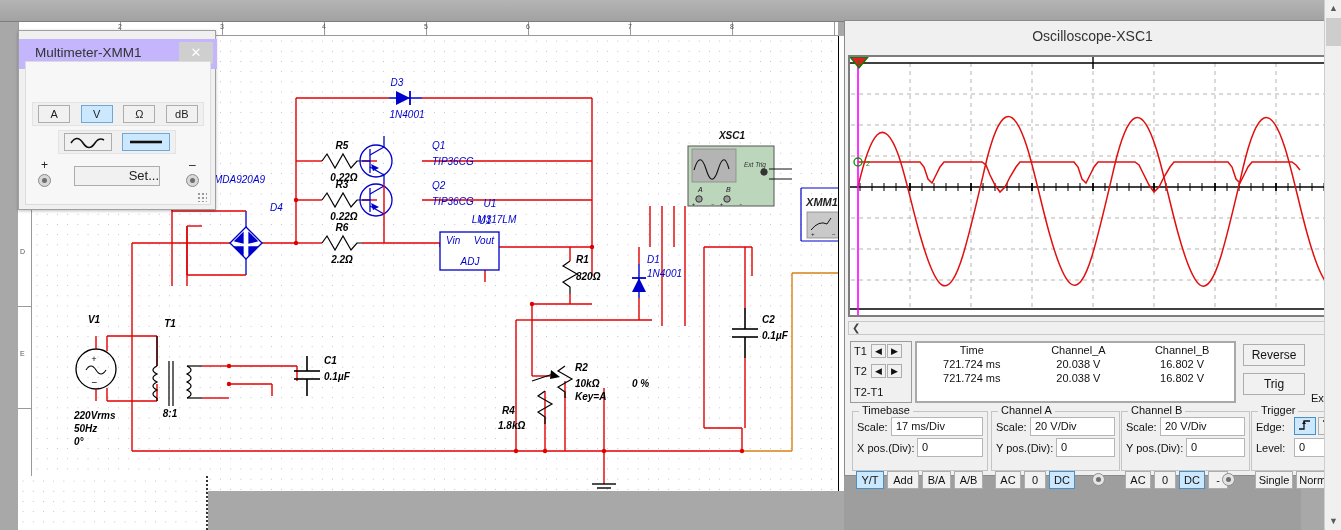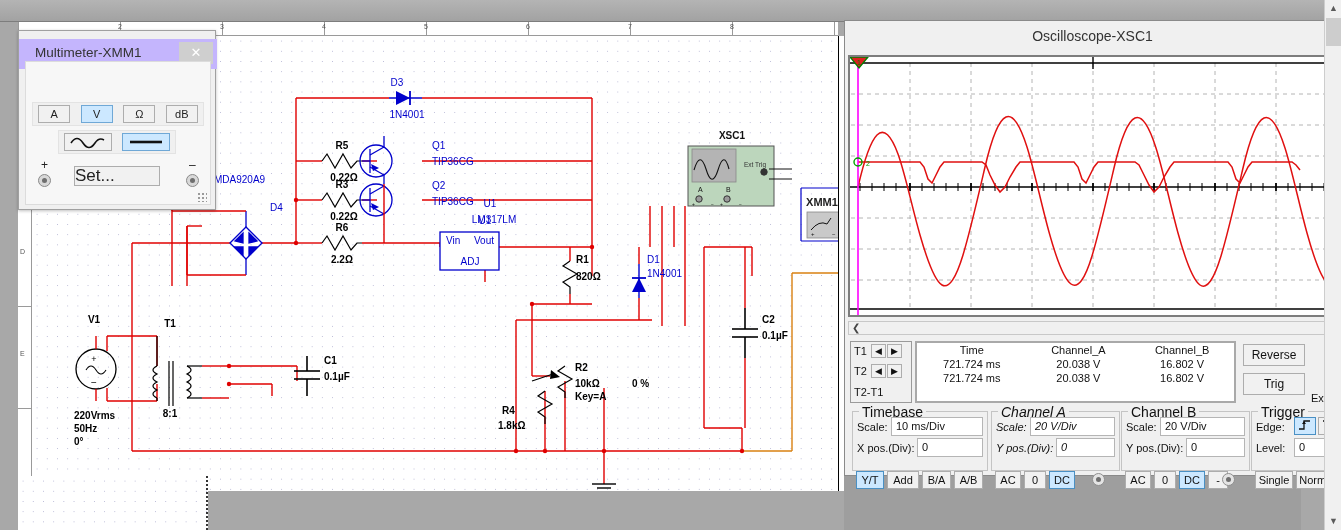--- a/index.html
+++ b/index.html
@@ -30,20 +30,21 @@
   #ruler-left .tick { position:absolute; left:0; width:14px; height:1px; background:#9a9a9a; }
   #ruler-left .lbl { position:absolute; left:2px; font-size:7px; color:#555; }
 
   
   #canvas {
     position:absolute; left:32px; top:36px; width:806px; height:455px;
     background-color:#ffffff;
     background-image:radial-gradient(circle, #b9b9d6 0.7px, transparent 0.8px);
     background-size:10.2px 10.2px;
     overflow:hidden;
+    font-style:italic;
   }
   #canvas-edge-right { position:absolute; left:838px; top:36px; width:6px; height:455px; background:#ffffff; border-left:1px solid #000; }
 
   
   #bottom-pane { position:absolute; left:844px; top:476px; width:457px; height:54px; background:#9e9e9e; }
   #canvas-bottom-white { position:absolute; left:18px; top:476px; width:190px; height:54px;
       background-color:#ffffff;
       background-image:radial-gradient(circle, #b9b9d6 0.7px, transparent 0.8px);
       background-size:10.2px 10.2px; border-right:2px dotted #333; }
 
@@ -70,21 +71,21 @@
   #mm-modes { position:absolute; left:6px; top:40px; width:172px; height:24px; background:#f0f0f0; border:1px solid #e3e3e3;
       display:flex; align-items:center; justify-content:space-around; }
   .mm-btn { width:32px; height:18px; border:1px solid #adadad; background:#f1f1f1; font-size:11px;
       text-align:center; line-height:16px; color:#222; }
   .mm-btn.sel { background:#cce8ff; border-color:#6fa8d6; }
   #mm-wave { position:absolute; left:32px; top:68px; width:118px; height:24px; background:#f0f0f0; border:1px solid #e3e3e3;
       display:flex; align-items:center; justify-content:space-around; }
   .mm-wbtn { width:48px; height:18px; border:1px solid #adadad; background:#f1f1f1; position:relative; }
   .mm-wbtn.sel { background:#cce8ff; border-color:#6fa8d6; }
   #mm-set { position:absolute; left:48px; top:104px; width:86px; height:20px; border:1px solid #adadad;
-      background:#f1f1f1; font-size:17px; text-align:left; line-height:18px; color:#222; }
+      background:#f1f1f1; font-size:13px; text-align:right; line-height:18px; color:#222; }
   .mm-term { position:absolute; width:13px; height:13px; border-radius:50%; background:#d8d8d8; border:1px solid #8a8a8a; }
   .mm-term::after { content:""; position:absolute; left:3px; top:3px; width:5px; height:5px; border-radius:50%; background:#6f6f6f; }
   #mm-plus { left:12px; top:112px; }
   #mm-minus { left:160px; top:112px; }
   .mm-sign { position:absolute; font-size:12px; color:#222; }
   #mm-grip { position:absolute; right:3px; bottom:2px; width:10px; height:10px;
       background-image:radial-gradient(circle,#9a9a9a 1px, transparent 1.2px); background-size:4px 4px; }
 
   
   #scope { position:absolute; left:844px; top:20px; width:547px; height:456px;
@@ -100,21 +101,21 @@
   #readout-left { width:62px; height:62px; border:1px solid #9a9a9a; background:#f0f0f0; position:relative; }
   .ro-row { position:absolute; left:3px; font-size:11px; color:#111; }
   .ro-arrows { position:absolute; display:flex; gap:1px; }
   .ro-arr { width:15px; height:14px; border:1px solid #adadad; background:#f1f1f1; font-size:9px;
       text-align:center; line-height:12px; color:#111; }
   #readout-table { flex:1; margin-left:3px; border:2px solid #a9a9a9; background:#fff; position:relative; }
   #readout-table table { width:100%; border-collapse:collapse; font-size:11px; color:#111; }
   #readout-table td, #readout-table th { text-align:center; font-weight:400; padding:0; height:14px; }
 
   .fset { position:absolute; border:1px solid #c4c4c4; background:transparent; }
-  .fleg { position:absolute; top:-8px; left:6px; background:#f0f0f0; padding:0 3px; font-size:14px; color:#111; }
+  .fleg { position:absolute; top:-8px; left:6px; background:#f0f0f0; padding:0 3px; font-size:11px; color:#111; }
   .flbl { position:absolute; font-size:11px; color:#111; }
   .finp { position:absolute; background:#fff; border:1px solid #b5b5b5; font-size:11px; color:#111;
       padding-left:4px; line-height:17px; height:19px; }
   .sbtn { position:absolute; border:1px solid #adadad; background:#f1f1f1; font-size:11px; color:#111;
       text-align:center; height:18px; line-height:16px; }
   .sbtn.sel { background:#cce8ff; border-color:#4a90c4; }
   .radio { position:absolute; width:13px; height:13px; border-radius:50%; background:#e4e4e4; border:1px solid #8f8f8f; }
   .radio::after { content:""; position:absolute; left:3px; top:3px; width:5px; height:5px; border-radius:50%; background:#6f6f6f; }
   .bigbtn { position:absolute; border:1px solid #adadad; background:#f1f1f1; font-size:12px; color:#111;
       text-align:center; line-height:20px; height:22px; }
@@ -666,30 +667,30 @@
     </div>
   </div>
 
   <div class="bigbtn" style="left:398px; top:323px; width:62px;">Reverse</div>
   <div class="bigbtn" style="left:398px; top:352px; width:62px;">Trig</div>
   <div class="flbl" style="left:466px; top:371px; white-space:nowrap;">Ext. trig</div>
 
   <div class="fset" style="left:7px; top:390px; width:136px; height:60px;">
     <div class="fleg">Timebase</div>
     <div class="flbl" style="left:4px; top:9px;">Scale:</div>
-    <div class="finp" style="left:38px; top:5px; width:92px;">10 ms/Div</div>
+    <div class="finp" style="left:38px; top:5px; width:92px;">17 ms/Div</div>
     <div class="flbl" style="left:4px; top:30px;">X pos.(Div):</div>
     <div class="finp" style="left:64px; top:26px; width:66px;">0</div>
   </div>
   <div class="sbtn sel" style="left:11px; top:450px; width:28px;">Y/T</div>
   <div class="sbtn" style="left:42px; top:450px; width:32px;">Add</div>
   <div class="sbtn" style="left:77px; top:450px; width:29px;">B/A</div>
   <div class="sbtn" style="left:109px; top:450px; width:29px;">A/B</div>
 
-  <div class="fset" style="left:146px; top:390px; width:129px; height:60px;font-style:italic;">
+  <div class="fset" style="left:146px; top:390px; width:129px; height:60px;">
     <div class="fleg">Channel A</div>
     <div class="flbl" style="left:4px; top:9px;">Scale:</div>
     <div class="finp" style="left:38px; top:5px; width:85px;">20  V/Div</div>
     <div class="flbl" style="left:4px; top:30px;">Y pos.(Div):</div>
     <div class="finp" style="left:64px; top:26px; width:59px;">0</div>
   </div>
   <div class="sbtn" style="left:150px; top:450px; width:26px;">AC</div>
   <div class="sbtn" style="left:179px; top:450px; width:22px;">0</div>
   <div class="sbtn sel" style="left:204px; top:450px; width:26px;">DC</div>
   <div class="radio" style="left:247px; top:452px;"></div>

